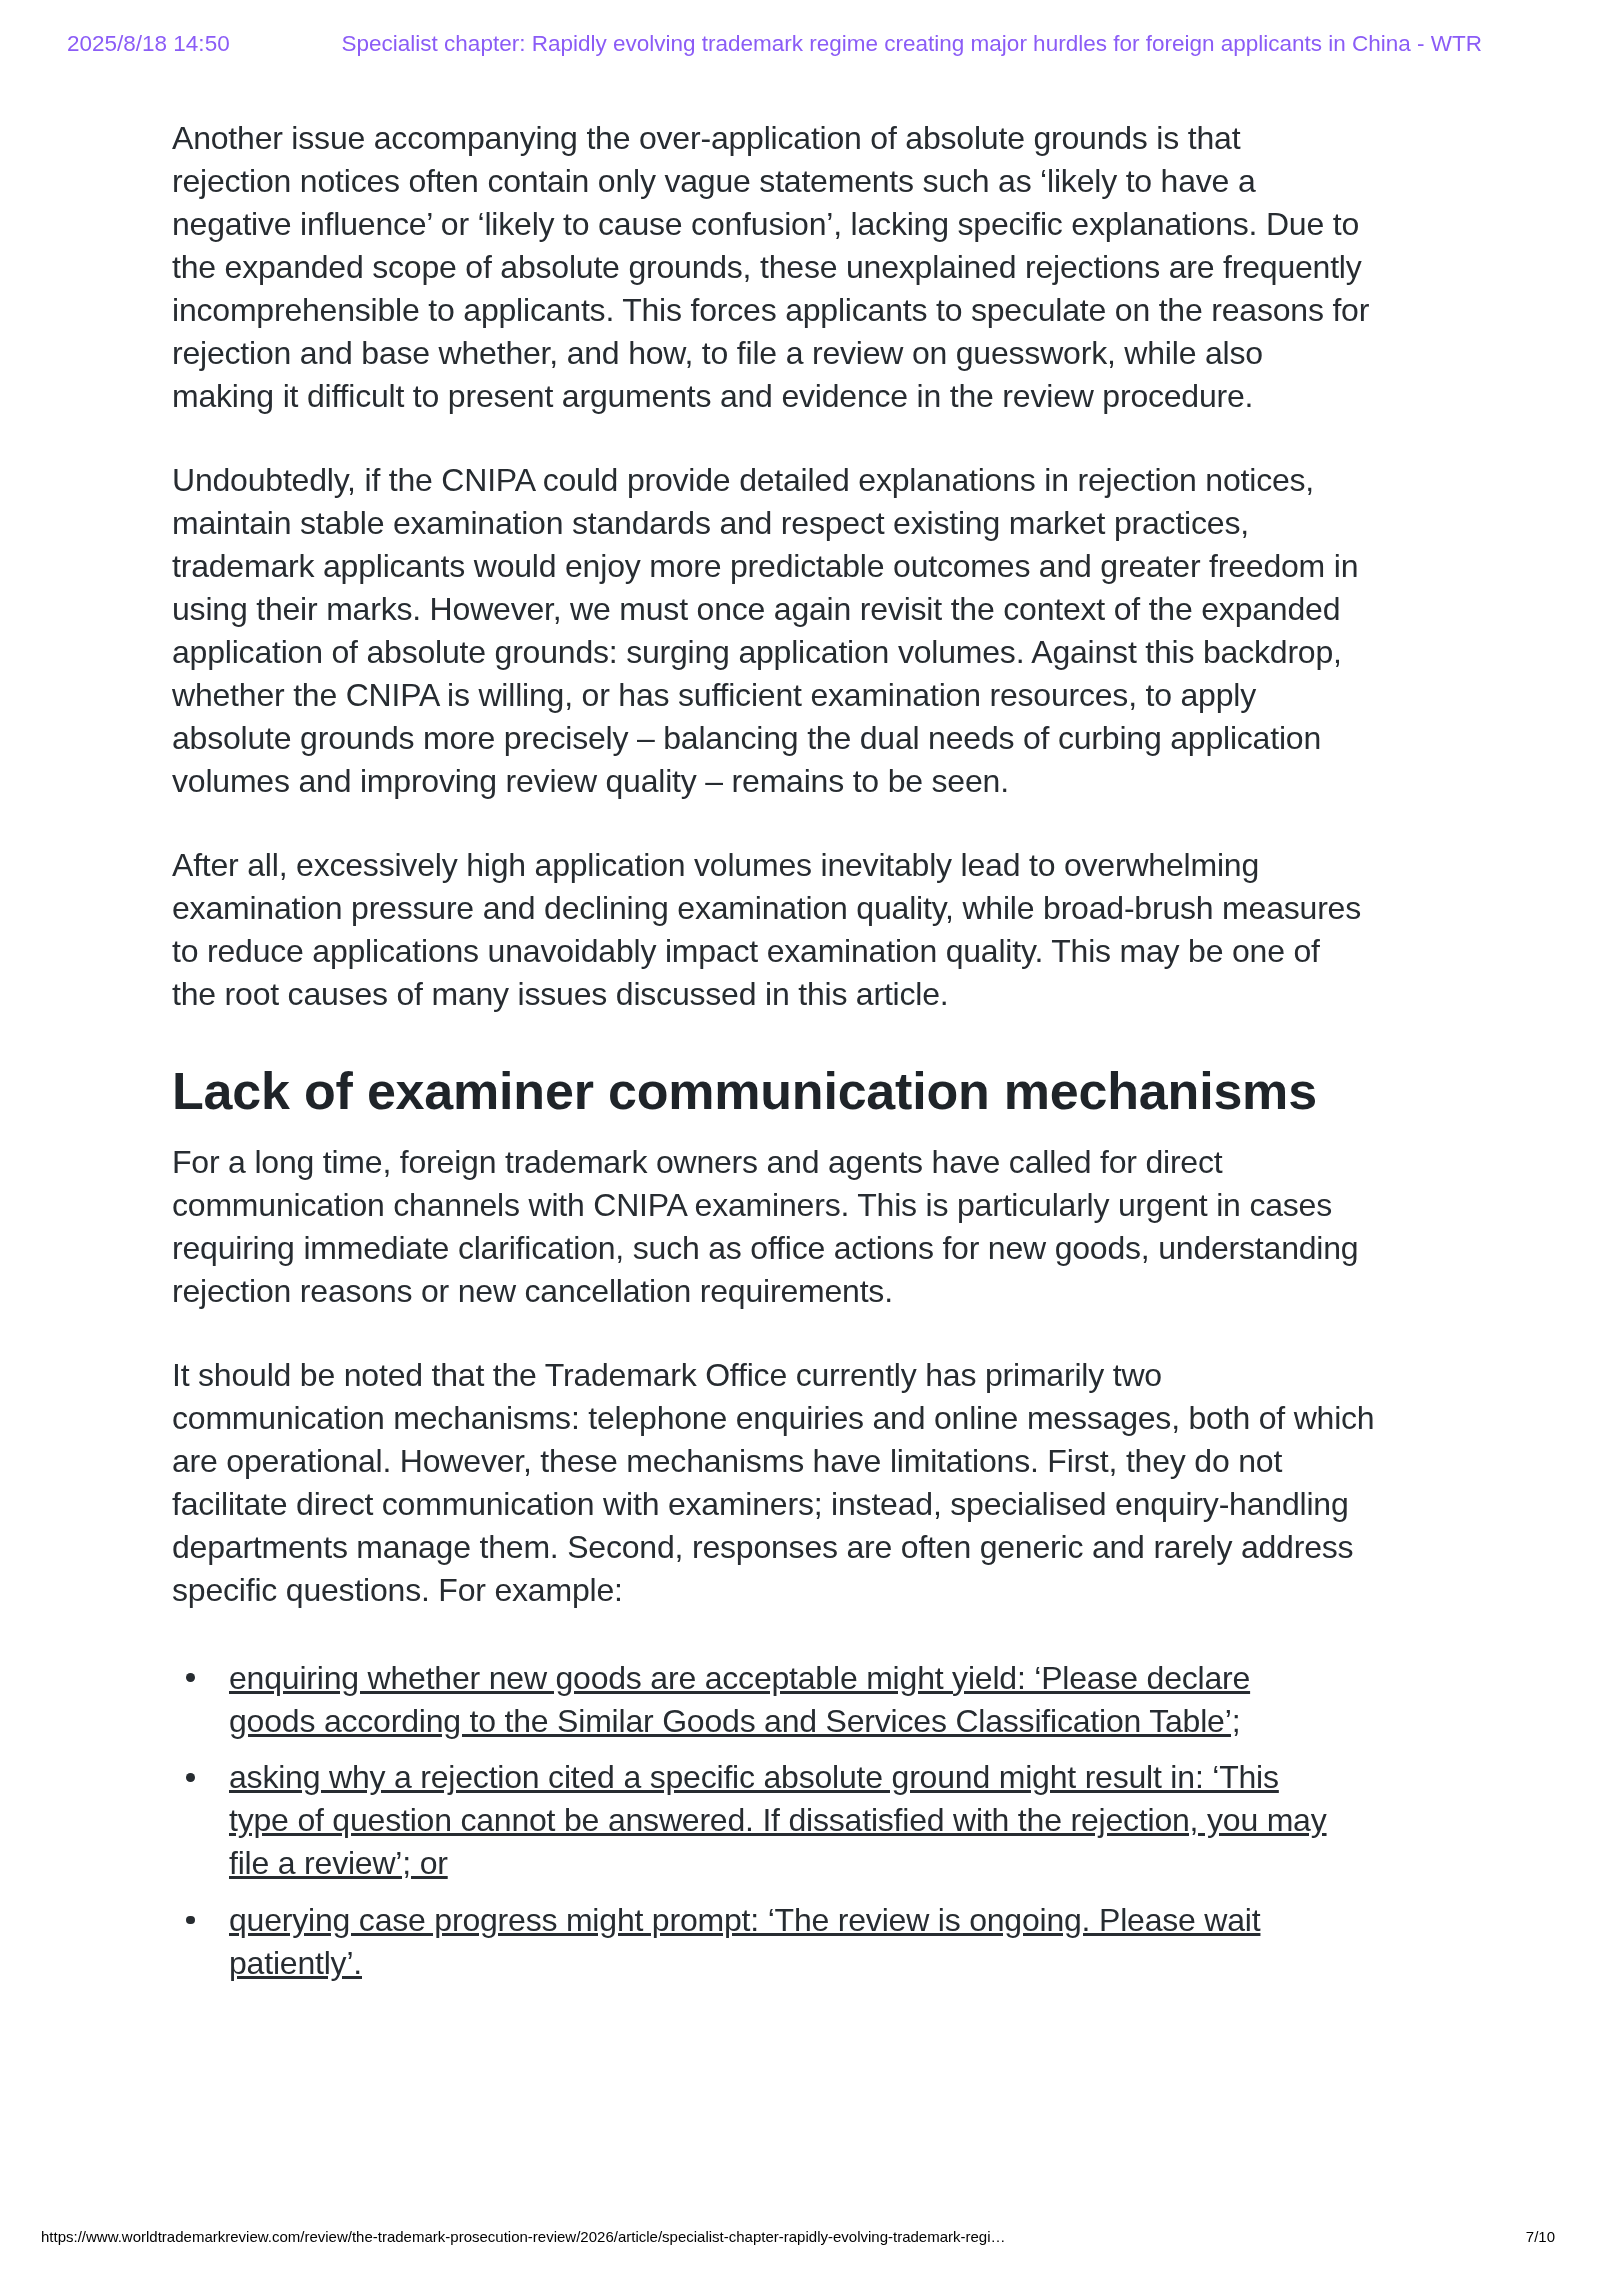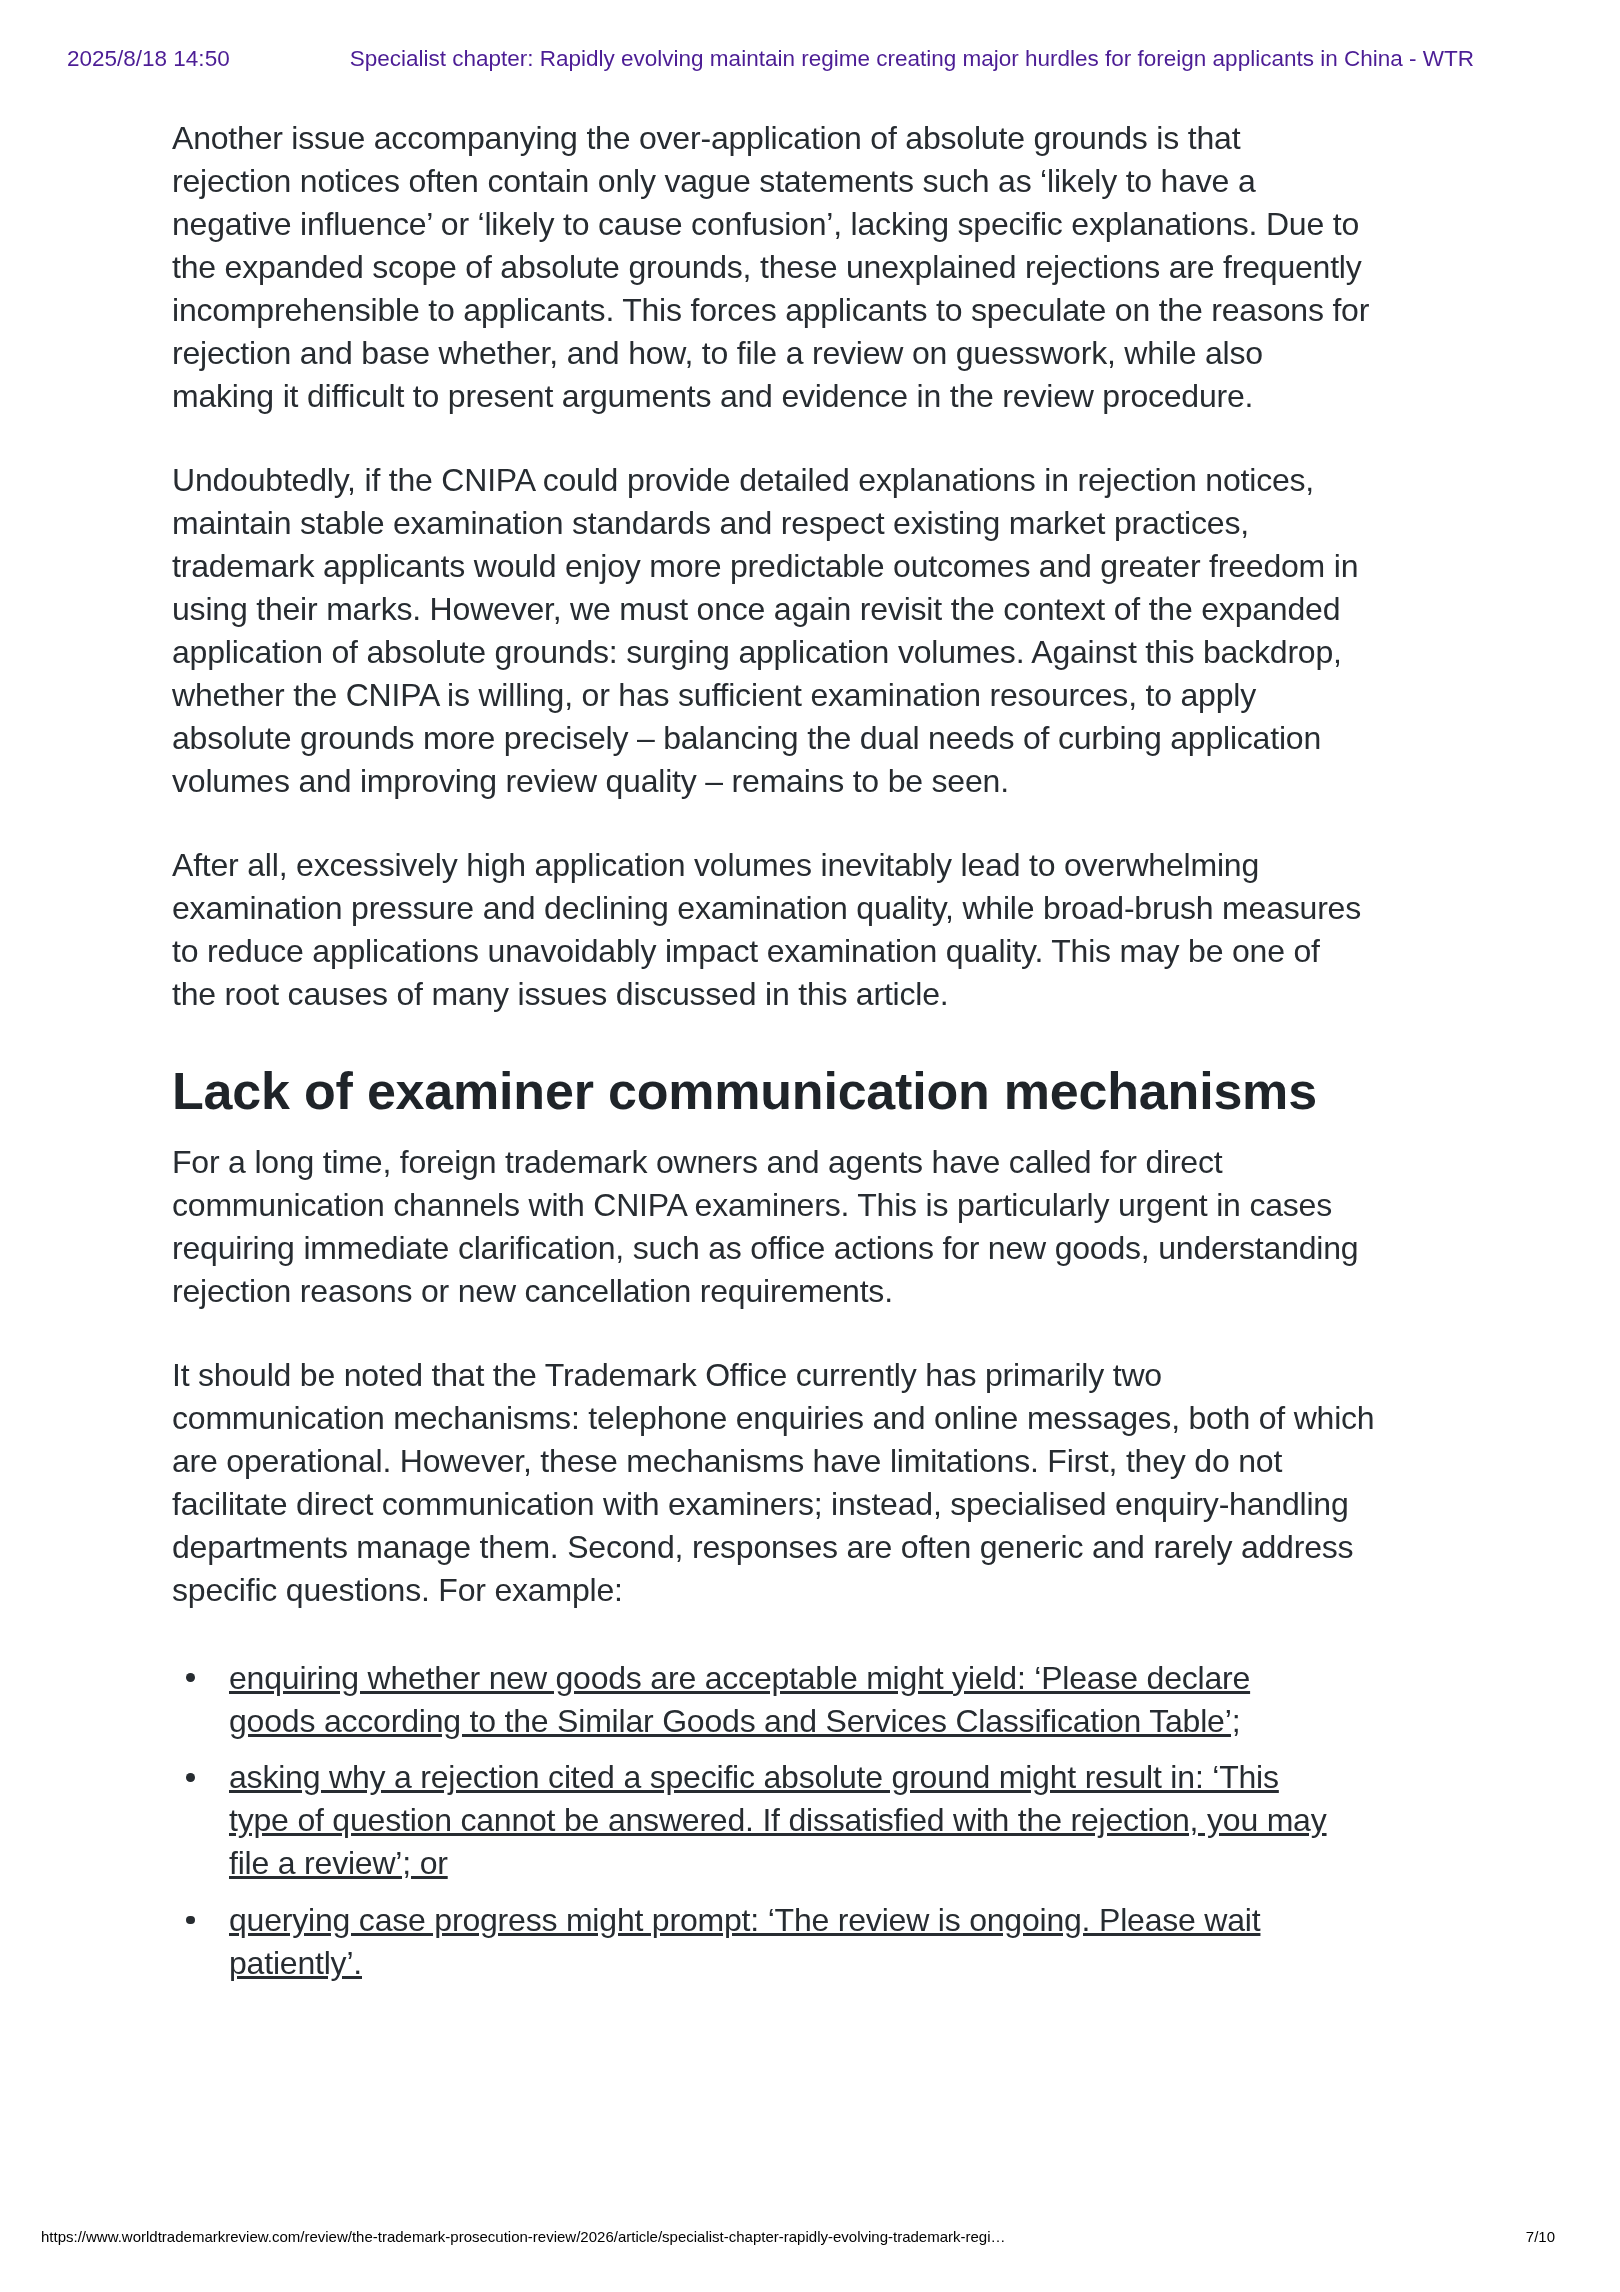--- a/index.html
+++ b/index.html
@@ -8,27 +8,27 @@
     position: relative;
     width: 1620px;
     height: 2293px;
     background: #ffffff;
     overflow: hidden;
     font-family: "Liberation Sans", sans-serif;
   }
   
   .print-header {
     position: absolute;
-    top: 45px;
+    top: 30px;
     left: 67px;
     right: 65px;
     display: flex;
     align-items: flex-start;
     font-size: 22.5px;
-    color: #4c1d95;
+    color: #8b5cf6;
     line-height: 27.4px;
     justify-content: center;
   }
   .print-header .datetime { flex: 0 0 auto; white-space: nowrap; }
   .print-header .doc-title {
     flex: 1 1 auto;
     text-align: center;
     padding-left: 39px;
     white-space: nowrap;
     overflow: hidden;
@@ -99,21 +99,21 @@
   }
   .print-footer .page-indicator { flex: 0 0 auto; white-space: nowrap; }
 </style>
 </head>
 <body>
 
 <div class="page">
 
   <div class="print-header">
     <span class="datetime">2025/8/18 14:50</span>
-    <span class="doc-title">Specialist chapter: Rapidly evolving maintain regime creating major hurdles for foreign applicants in China - WTR</span>
+    <span class="doc-title">Specialist chapter: Rapidly evolving trademark regime creating major hurdles for foreign applicants in China - WTR</span>
   </div>
 
   <div class="content">
     <p>Another issue accompanying the over-application of absolute grounds is that
 rejection notices often contain only vague statements such as ‘likely to have a
 negative influence’ or ‘likely to cause confusion’, lacking specific explanations. Due to
 the expanded scope of absolute grounds, these unexplained rejections are frequently
 incomprehensible to applicants. This forces applicants to speculate on the reasons for
 rejection and base whether, and how, to file a review on guesswork, while also
 making it difficult to present arguments and evidence in the review procedure.</p>

